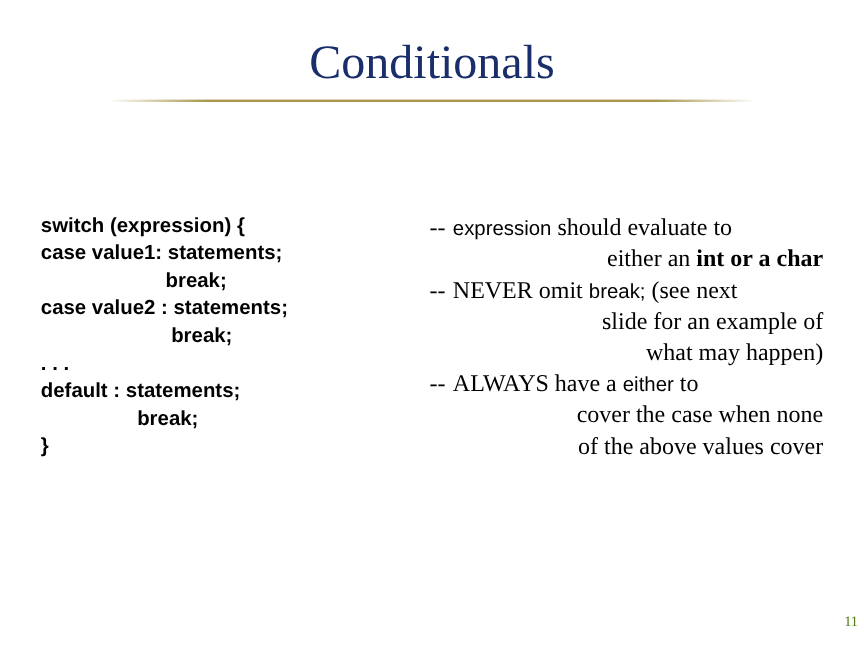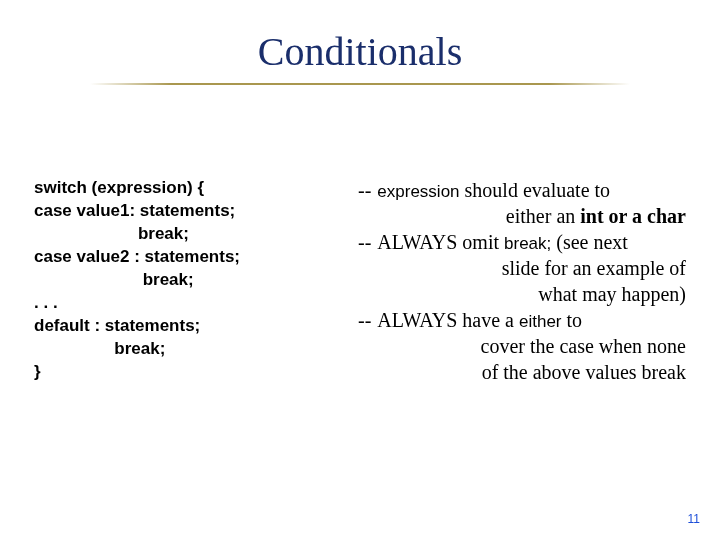--- a/index.html
+++ b/index.html
@@ -73,25 +73,25 @@
     padding-left: 46px;
     text-align: right;
   }
   .kw {
     font-family: Arial, Helvetica, sans-serif;
     font-weight: normal;
     font-size: 17px;
   }
   .pagenum {
     position: absolute;
-    right: 20px;
+    right: 5px;
     bottom: 14px;
     font-size: 12px;
-    color: #1d4ed8;
-    font-family: Liberation Sans, sans-serif;
+    color: #4d7c0f;
+    font-family: Liberation Serif, serif;
   }
 </style>
 </head>
 <body>
 
 <div class="slide">
 
   <div class="title">Conditionals</div>
   <div class="rule"></div>
 
@@ -110,31 +110,31 @@
     <div class="right">
 
       <div class="line">
         <span class="dash">--</span>
         <span class="txt"><span class="kw">expression</span><span> should evaluate to</span></span>
       </div>
       <div class="indent"><span>either an </span><b>int or a char</b></div>
 
       <div class="line">
         <span class="dash">--</span>
-        <span class="txt"><span>ALWAYS omit </span><span class="kw">break;</span><span> (see next</span></span>
+        <span class="txt"><span>NEVER omit </span><span class="kw">break;</span><span> (see next</span></span>
       </div>
       <div class="indent">slide for an example of</div>
       <div class="indent">what may happen)</div>
 
       <div class="line">
         <span class="dash">--</span>
         <span class="txt"><span>ALWAYS have a </span><span class="kw">either</span><span> to</span></span>
       </div>
       <div class="indent">cover the case when none</div>
-      <div class="indent">of the above values break</div>
+      <div class="indent">of the above values cover</div>
 
     </div>
 
   </div>
 
   <div class="pagenum">11</div>
 
 </div>
 
 </body></html>

